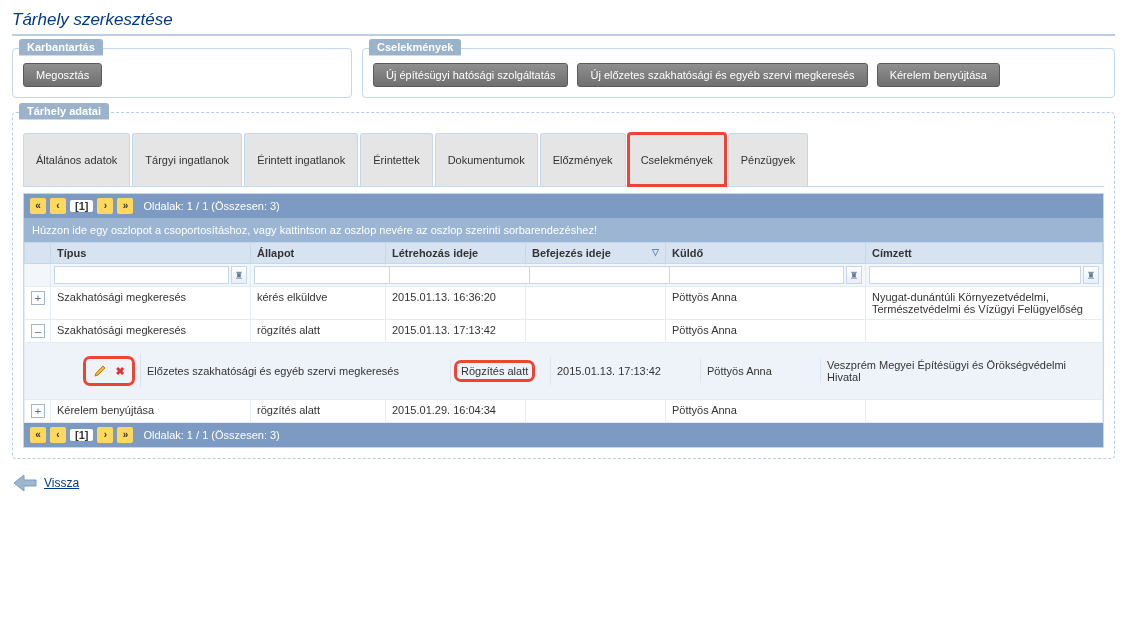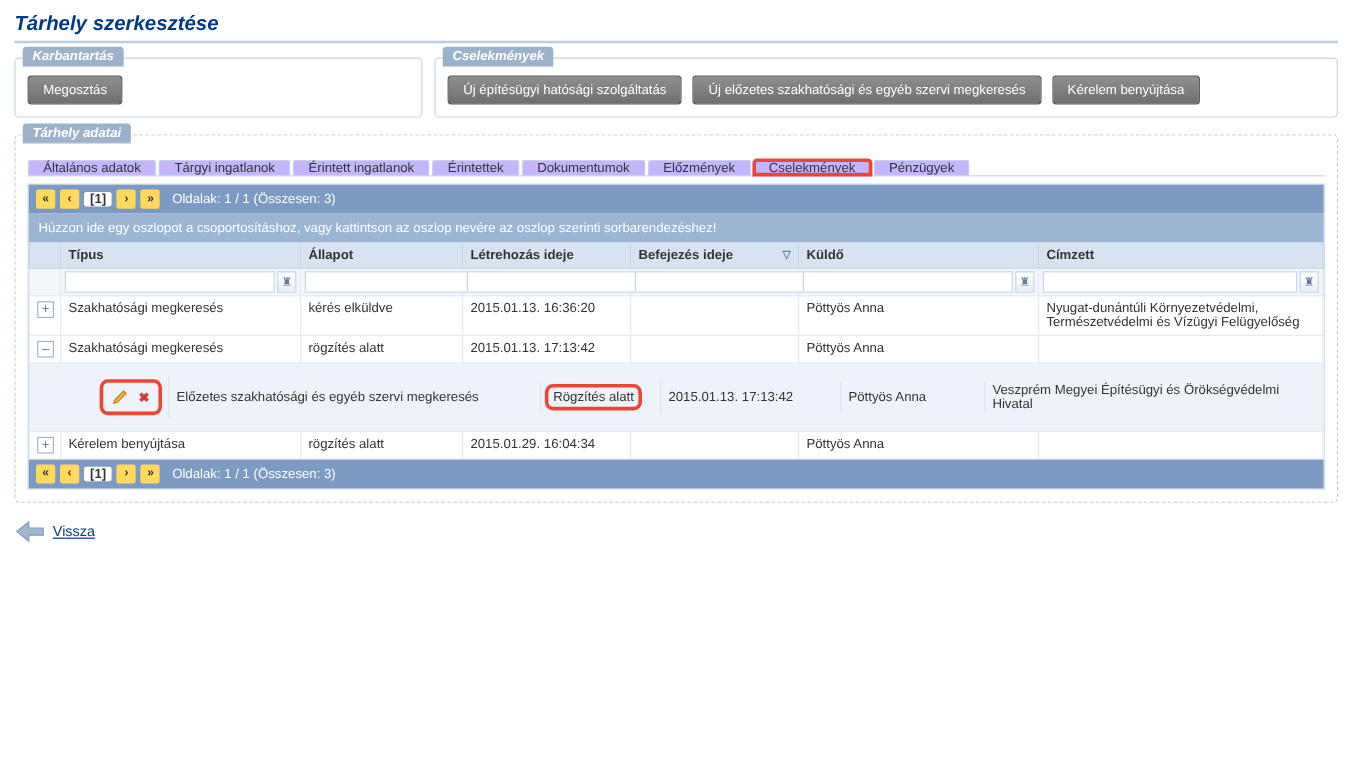--- a/index.html
+++ b/index.html
@@ -1,37 +1,37 @@
 <!DOCTYPE html>
 <html><head>
 <meta charset="utf-8">
 <style>
 * { box-sizing: border-box; margin: 0; padding: 0; font-family: Verdana, Arial, sans-serif; font-size: 11px; }
 body { background: #fff; padding: 10px 12px; color: #333; }
 .header-row { display: flex; justify-content: space-between; align-items: baseline; border-bottom: 2px solid #b8cee4; padding-bottom: 4px; margin-bottom: 12px; }
-.header-row h1 { font-size: 17px; font-style: italic; font-weight: bold; color: #003a87; }
+.header-row h1 { font-size: 17px; font-style: italic; font-weight: normal; color: #003a87; }
 .header-row .case { font-size: 17px; font-style: italic; font-weight: bold; color: #003a87; }
 
 .fieldsets { display: flex; gap: 10px; margin-bottom: 14px; }
 fieldset { border: 1px solid #c5d7ea; border-radius: 4px; padding: 14px 10px 10px 10px; position: relative; }
 fieldset.maint { flex: 0 0 340px; }
 fieldset.actions { flex: 1; }
-fieldset legend, .legend-tab { position: absolute; top: -10px; left: 6px; background: #9ab2ca; color: #fff; font-style: italic; font-weight: bold; font-size: 11px; padding: 2px 8px; border-radius: 3px 3px 0 0; box-shadow: 0 1px 0 rgba(0,0,0,.15); }
+fieldset legend, .legend-tab { position: absolute; top: -10px; left: 6px; background: #9ab2ca; color: #fff; font-weight: bold; font-size: 11px; padding: 2px 8px; border-radius: 3px 3px 0 0; box-shadow: 0 1px 0 rgba(0,0,0,.15); }
 .btn { display: inline-block; background: linear-gradient(#8f8f8f,#6f6f6f); color: #fff; border: 1px solid #5a5a5a; border-radius: 3px; padding: 5px 12px; font-size: 11px; cursor: pointer; text-align: center; }
 .actions .btn { margin-right: 6px; }
 
 .data-fieldset { border: 1px dashed #b8cee4; border-radius: 4px; padding: 20px 10px 10px 10px; position: relative; }
 .view-toggle { margin: 4px 4px 10px 4px; color: #555; }
 .view-toggle label { margin-right: 14px; cursor: pointer; }
 .radio-outer { display:inline-block; width:12px; height:12px; border:1px solid #6a8; border-radius:50%; vertical-align:middle; position:relative; margin-right:4px; background:#fff; }
 .radio-outer.radio-on { border-color:#2a8a2a; }
 .radio-outer.radio-on::after{content:""; position:absolute; inset:2px; border-radius:50%; background:#2a8a2a;}
 
 .tabs { display:flex; border-bottom:1px solid #c5d7ea; margin-bottom:6px; }
-.tab { border:1px solid #c5d7ea; border-bottom:none; background:#c4b5fd; padding:0 12px; margin-right:2px; border-radius:3px 3px 0 0; cursor:pointer; font-size:11px; color:#333; }
+.tab { border:1px solid #c5d7ea; border-bottom:none; background:#e5e5e5; padding:20px 12px; margin-right:2px; border-radius:3px 3px 0 0; cursor:pointer; font-size:11px; color:#333; }
 .tab.hl { outline:3px solid #e43; outline-offset:-2px; }
 
 .grid-wrap { border:1px solid #c5d7ea; background:#fff; }
 .pager { background:#7d9bc2; color:#fff; padding:4px 6px; display:flex; align-items:center; gap:4px; font-size:11px; }
 .pg-btn { background:#ffd95e; color:#333; border:none; width:16px; height:16px; font-size:10px; line-height:14px; text-align:center; border-radius:2px; cursor:pointer; font-weight:bold; }
 .pg-cur { background:#fff; color:#333; padding:0 5px; border-radius:2px; font-weight:bold; }
 .group-hint { background:#9bb5d3; color:#fff; padding:6px 8px; font-size:11px; }
 
 table { border-collapse: collapse; width:100%; table-layout:fixed; }
 colgroup col.c-exp{width:26px}

